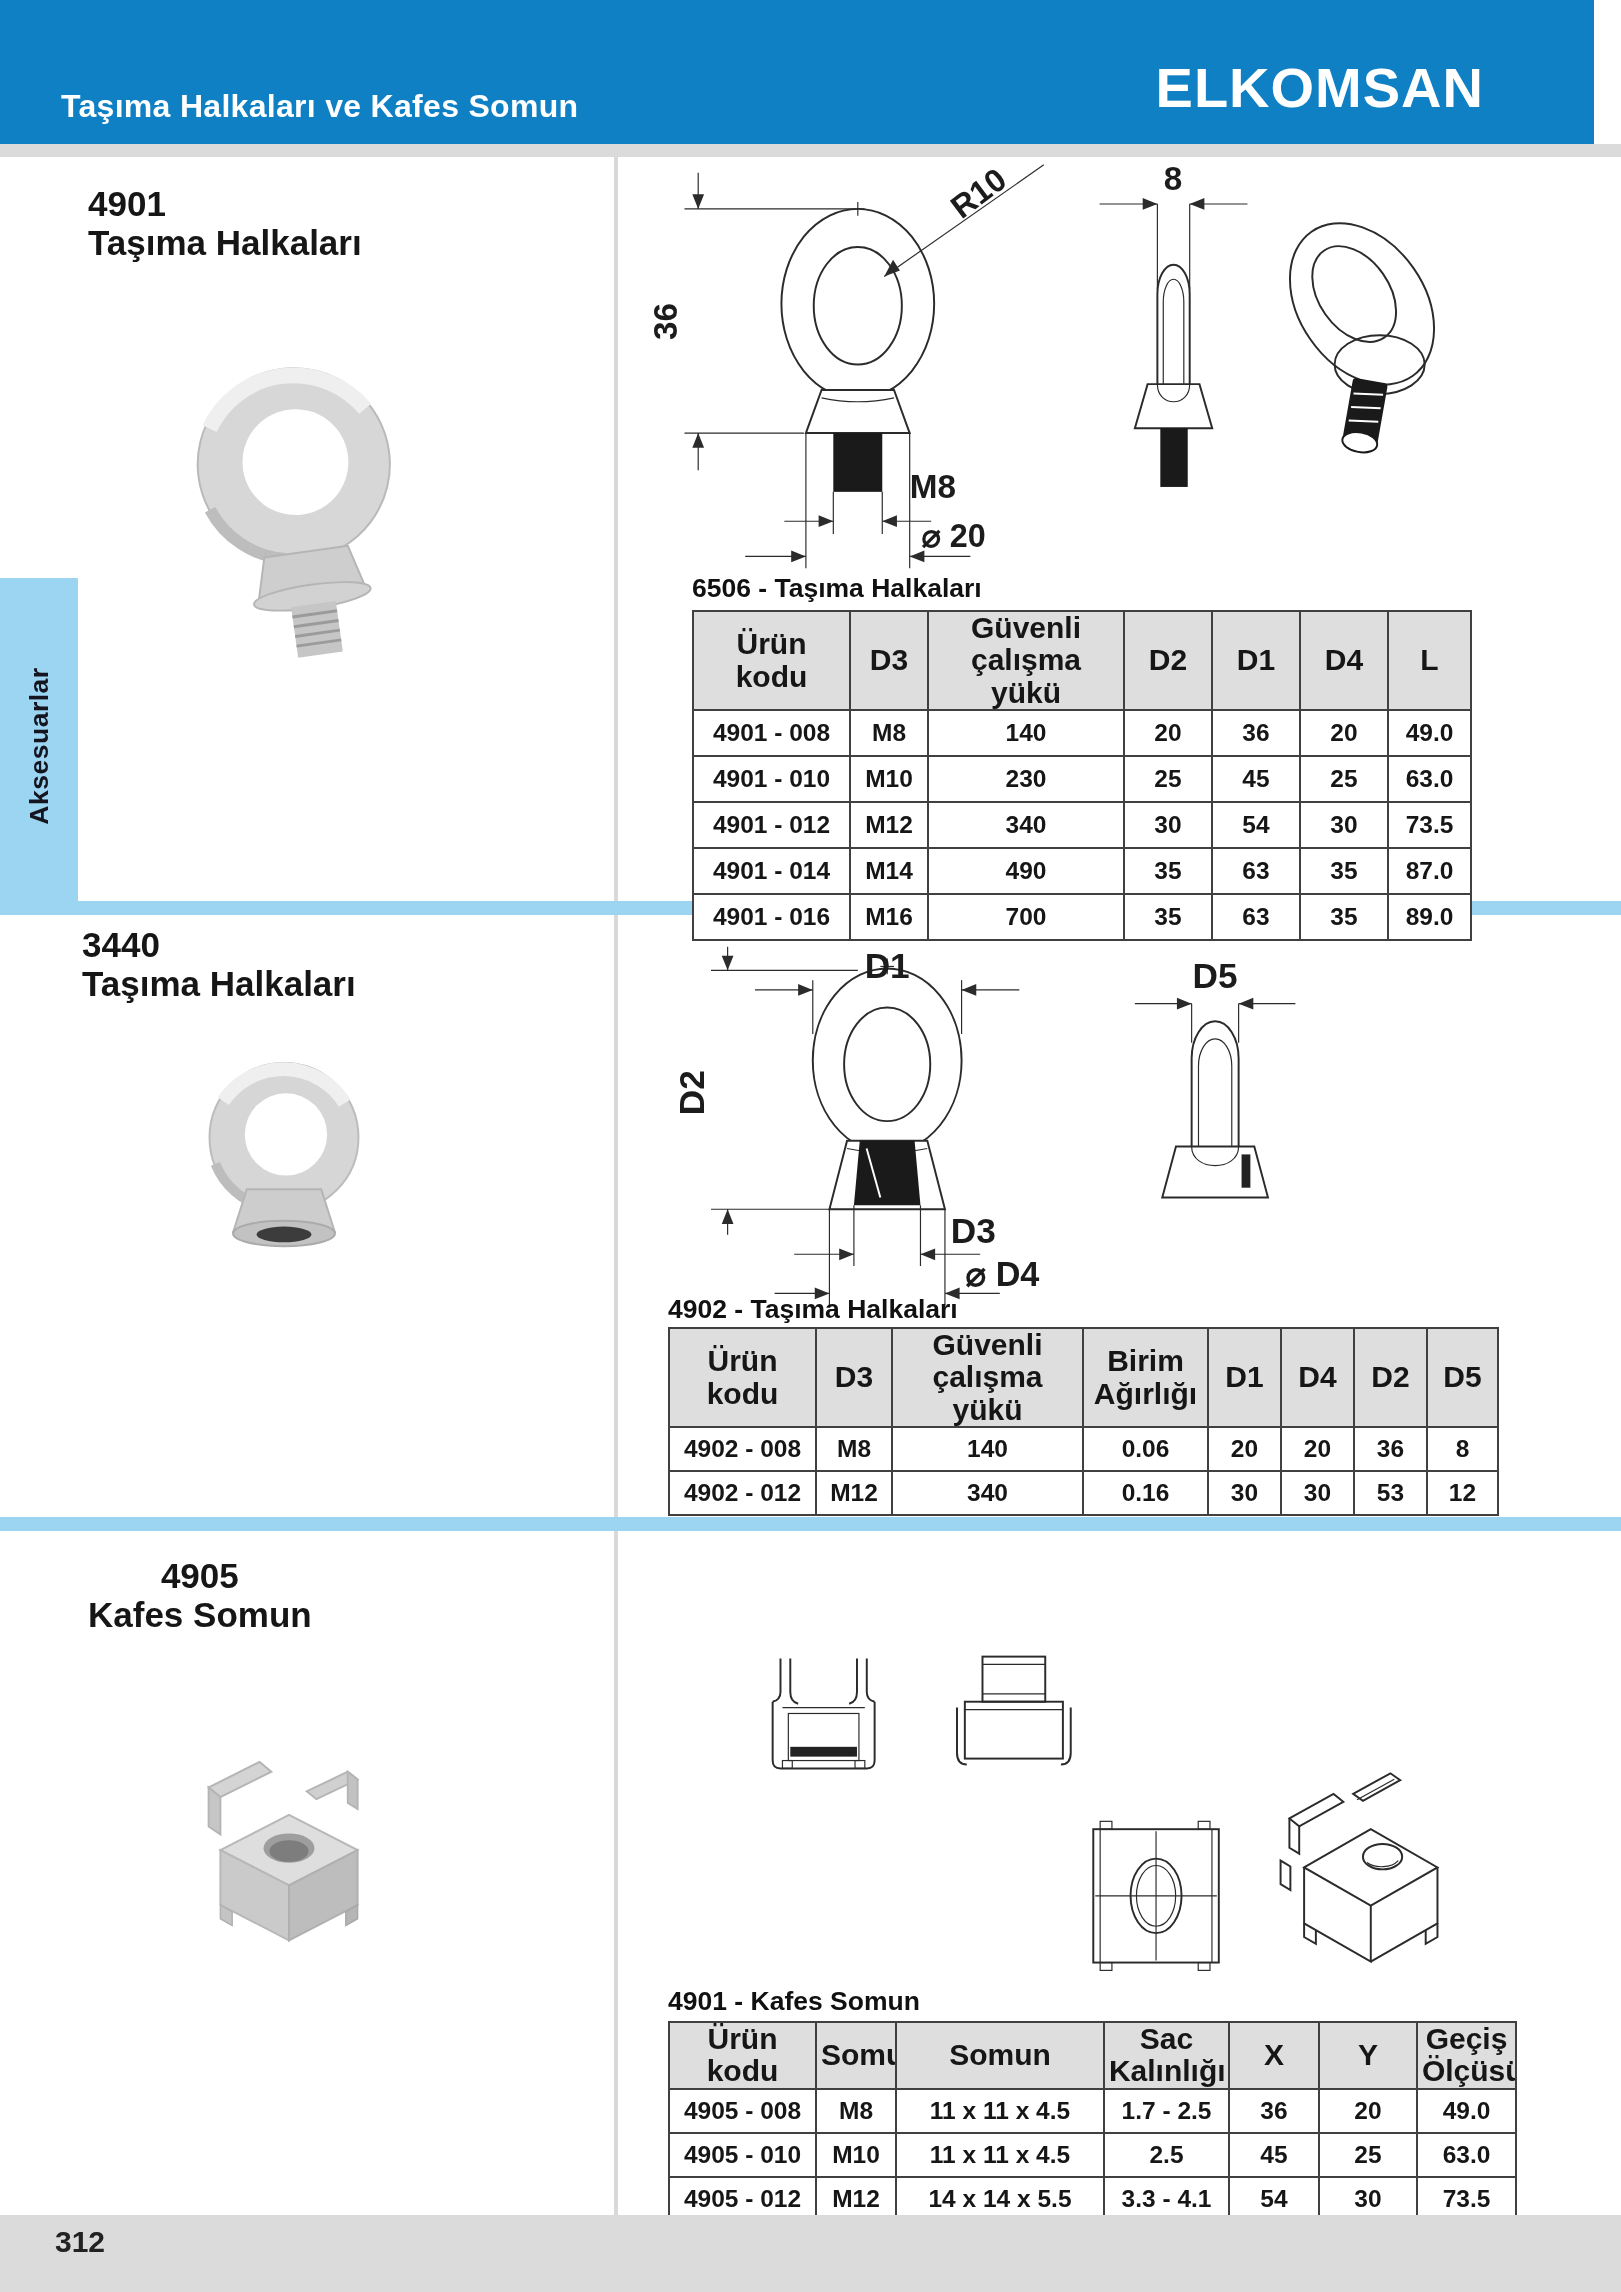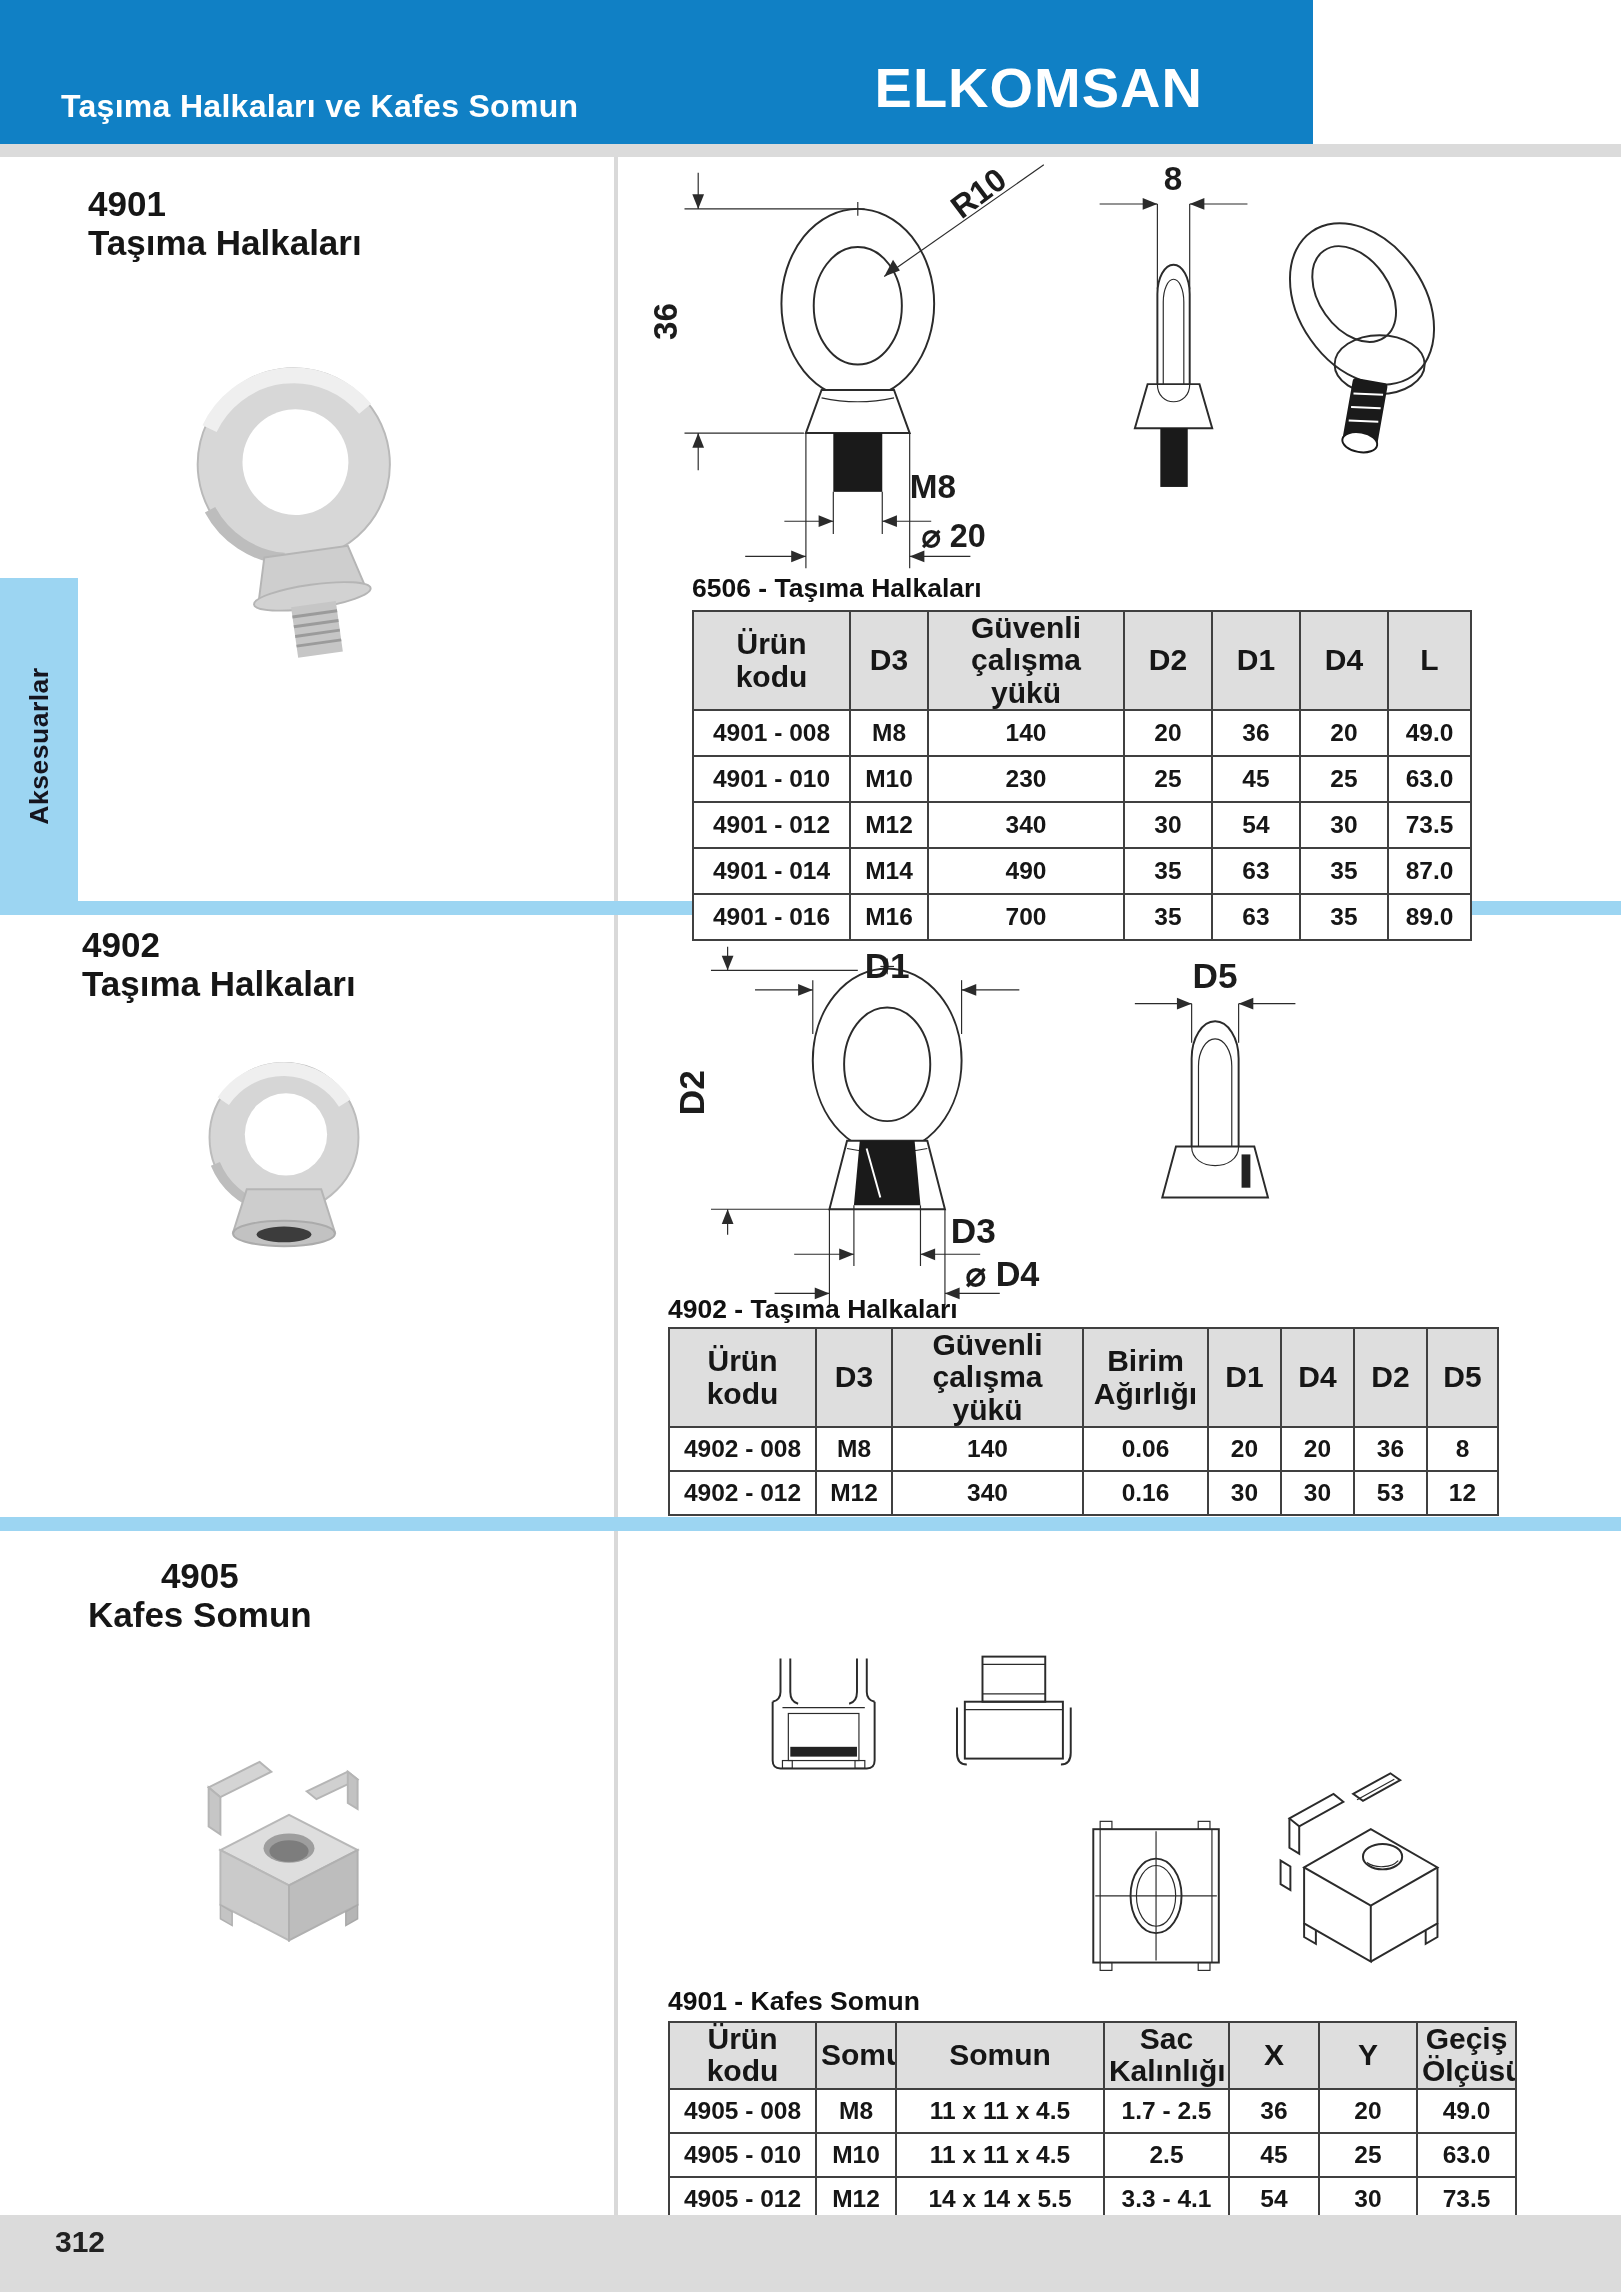--- a/index.html
+++ b/index.html
@@ -8,21 +8,21 @@
     --strip-gray:#DBDBDB;
     --th-gray:#DEDEDE;
   }
   html,body{margin:0;padding:0;background:#8a8a8a;}
   .page{
     position:relative;width:1621px;height:2293px;margin:0 auto;
     background:#ffffff;overflow:hidden;
     font-family:"Liberation Sans",sans-serif;color:#161616;
   }
   
-  .header{position:absolute;left:0;top:0;width:1313px;height:144px;background:var(--header-blue);text-decoration:underline;}
+  .header{position:absolute;left:0;top:0;width:1594px;height:144px;background:var(--header-blue);text-decoration:underline;}
   .header-title{position:absolute;left:61px;top:88px;font-size:32px;font-weight:bold;color:#ffffff;letter-spacing:0.3px;}
   .brand{position:absolute;right:110px;top:55px;font-size:56px;font-weight:bold;color:#ffffff;letter-spacing:1px;}
   .top-strip{position:absolute;left:0;top:144px;width:1621px;height:12.7px;background:var(--strip-gray);}
   
   .vline{position:absolute;left:614px;top:157px;width:3.9px;height:2058px;background:#D9D9D9;}
   
   .side-tab{position:absolute;left:0;top:578px;width:78px;height:336px;background:var(--light-blue);}
   .side-tab-label{position:absolute;left:50%;top:50%;transform:translate(-50%,-50%) rotate(-90deg);
     white-space:nowrap;font-size:26.5px;font-weight:bold;color:#15151f;letter-spacing:0.5px;}
   
@@ -233,21 +233,21 @@
           <td>700</td>
           <td>35</td>
           <td>63</td>
           <td>35</td>
           <td>89.0</td>
         </tr>
       </tbody>
     </table>
 
   <div class="sec-heading" style="left:82px;top:925px;">
-    <div>4902</div>
+    <div>3440</div>
     <div>Taşıma Halkaları</div>
   </div>
 
   <svg style="left:186px;top:1054px;" width="196" height="206" viewBox="0 0 200 210">
     <circle cx="100" cy="85" r="76" fill="#d6d6d6" stroke="#bcbcbc" stroke-width="2"></circle>
     <path d="M 38 48 A 74 74 0 0 1 162 50" stroke="#efefef" stroke-width="14" fill="none"></path>
     <path d="M 30 112 A 74 74 0 0 0 80 156" stroke="#bdbdbd" stroke-width="10" fill="none"></path>
     <circle cx="102" cy="82" r="42" fill="#ffffff"></circle>
     <path d="M 62 138 L 138 138 L 152 182 L 48 182 Z" fill="#cdcdcd" stroke="#b5b5b5" stroke-width="2"></path>
     <ellipse cx="100" cy="183" rx="52" ry="13" fill="#c2c2c2" stroke="#ababab" stroke-width="2"></ellipse>

